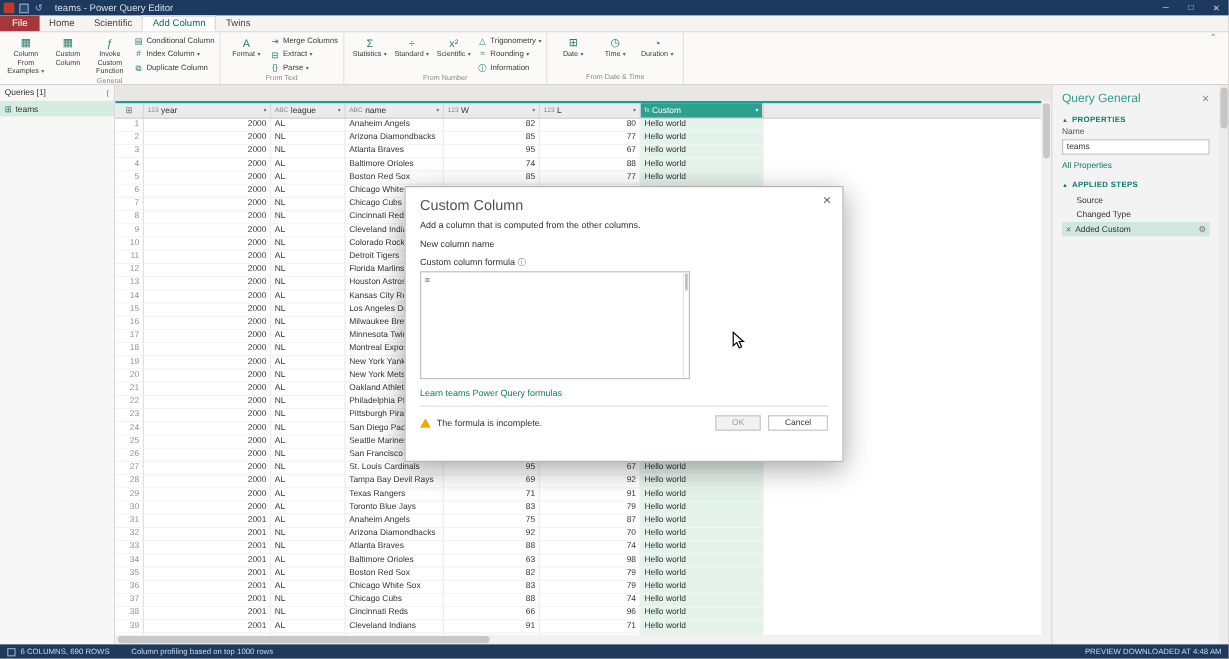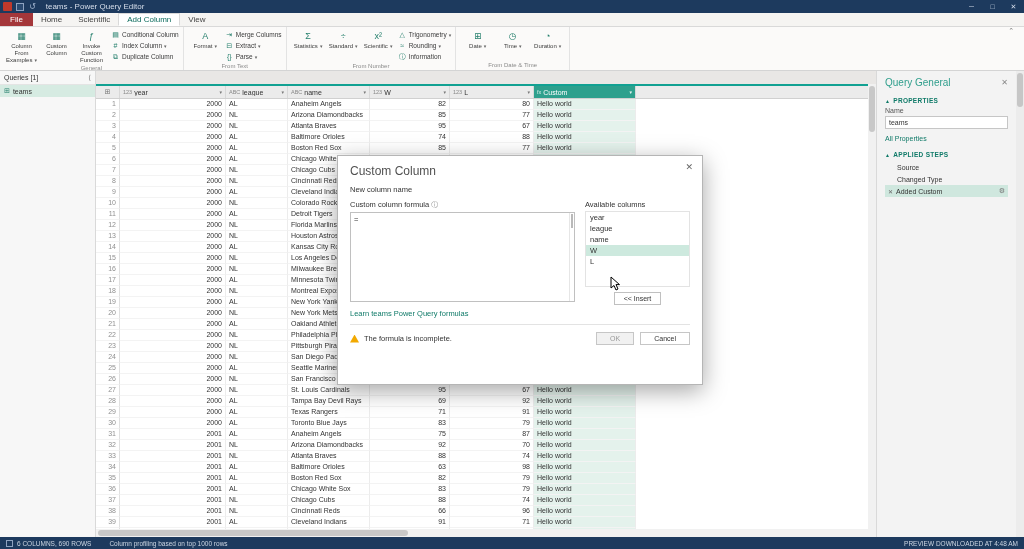--- a/index.html
+++ b/index.html
@@ -142,21 +142,21 @@
       <div class="win-btn">□</div>
       <div class="win-btn">✕</div>
     </div>
   </div>
 
   <div class="tabs-row">
       <div class="tab file">File</div>
       <div class="tab">Home</div>
       <div class="tab">Scientific</div>
       <div class="tab active">Add Column</div>
-      <div class="tab">View</div>
+      <div class="tab">Twins</div>
     </div>
 
   <div class="ribbon">
       <div class="rgroup">
         <div class="rbtns">
           <div class="rbtn-large">
             <div class="ic-large">▦</div>
             <div class="rlbl">Column From Examples<span class="caret">▾</span></div>
           </div>
           <div class="rbtn-large">
@@ -704,43 +704,33 @@
         </div>
       </div>
   </div>
   <div class="rscroll">
       <div class="rthumb"></div>
     </div>
 
   <div class="dialog">
     <div class="dlg-close">✕</div>
     <div class="dlg-title">Custom Column</div>
+    <div class="dlg-sub">Add a column that is computed from the other columns.</div>
     <div class="dlg-label">New column name</div>
     <div class="dlg-cols">
       <div class="dlg-left">
         <div class="dlg-label" style="margin-top:0;"><span>Custom column formula</span><span class="info-icon">ⓘ</span></div>
         <div class="formula-box">
           <span>=</span>
           <div class="fb-scroll">
               <div class="fb-thumb"></div>
             </div>
         </div>
         <div class="learn-link">Learn teams Power Query formulas</div>
       </div>
-      <div class="dlg-right">
-        <div>Available columns</div>
-        <div class="avail-list">
-            <div class="avail-item">year</div>
-            <div class="avail-item">league</div>
-            <div class="avail-item">name</div>
-            <div class="avail-item hl">W</div>
-            <div class="avail-item">L</div>
-          </div>
-        <div class="insert-btn">&lt;&lt; Insert</div>
-      </div>
     </div>
     <div class="dlg-divider"></div>
     <div class="dlg-footer">
       <span class="warn-icon"></span>
       <span>The formula is incomplete.</span>
       <div class="btn ok">OK</div>
       <div class="btn cancel">Cancel</div>
     </div>
     <svg class="cursor-icon" width="11" height="15" viewBox="0 0 11 15">
       <path d="M1,1 L1,12 L4,9.5 L6,14 L8,13 L6,8.6 L9.5,8.6 Z" fill="#ffffff" stroke="#000000" stroke-width="1"></path>

